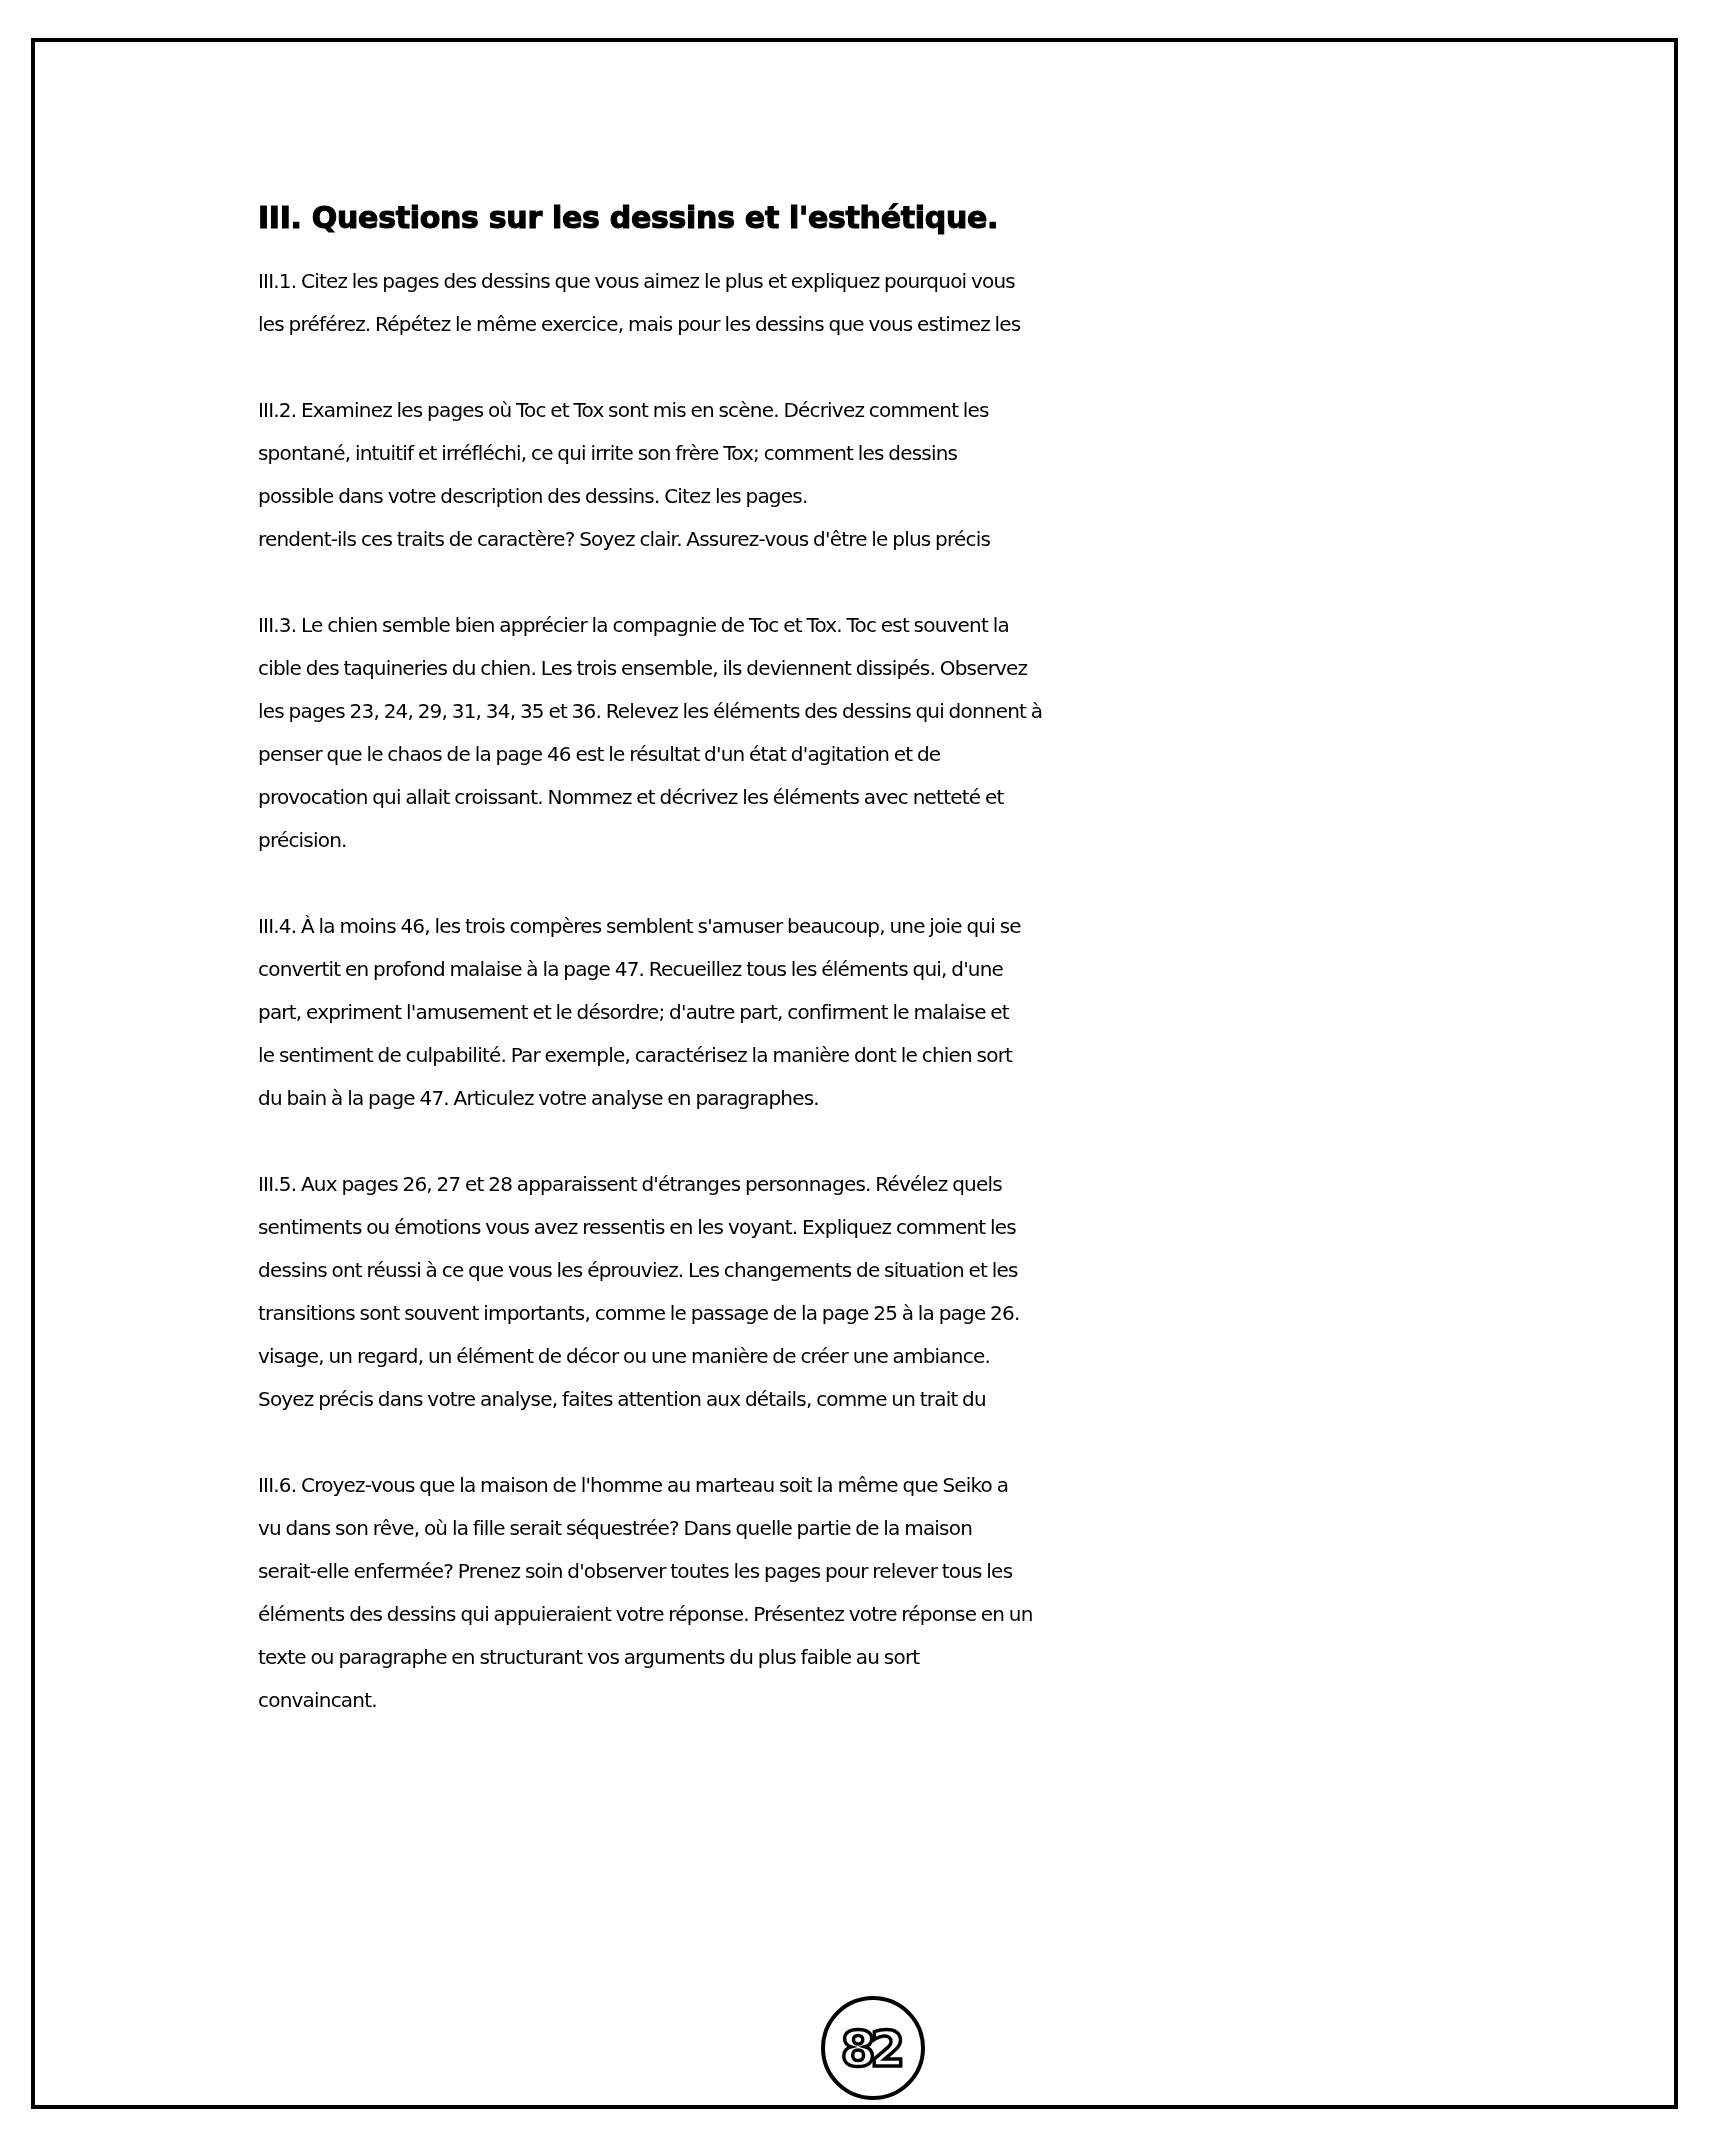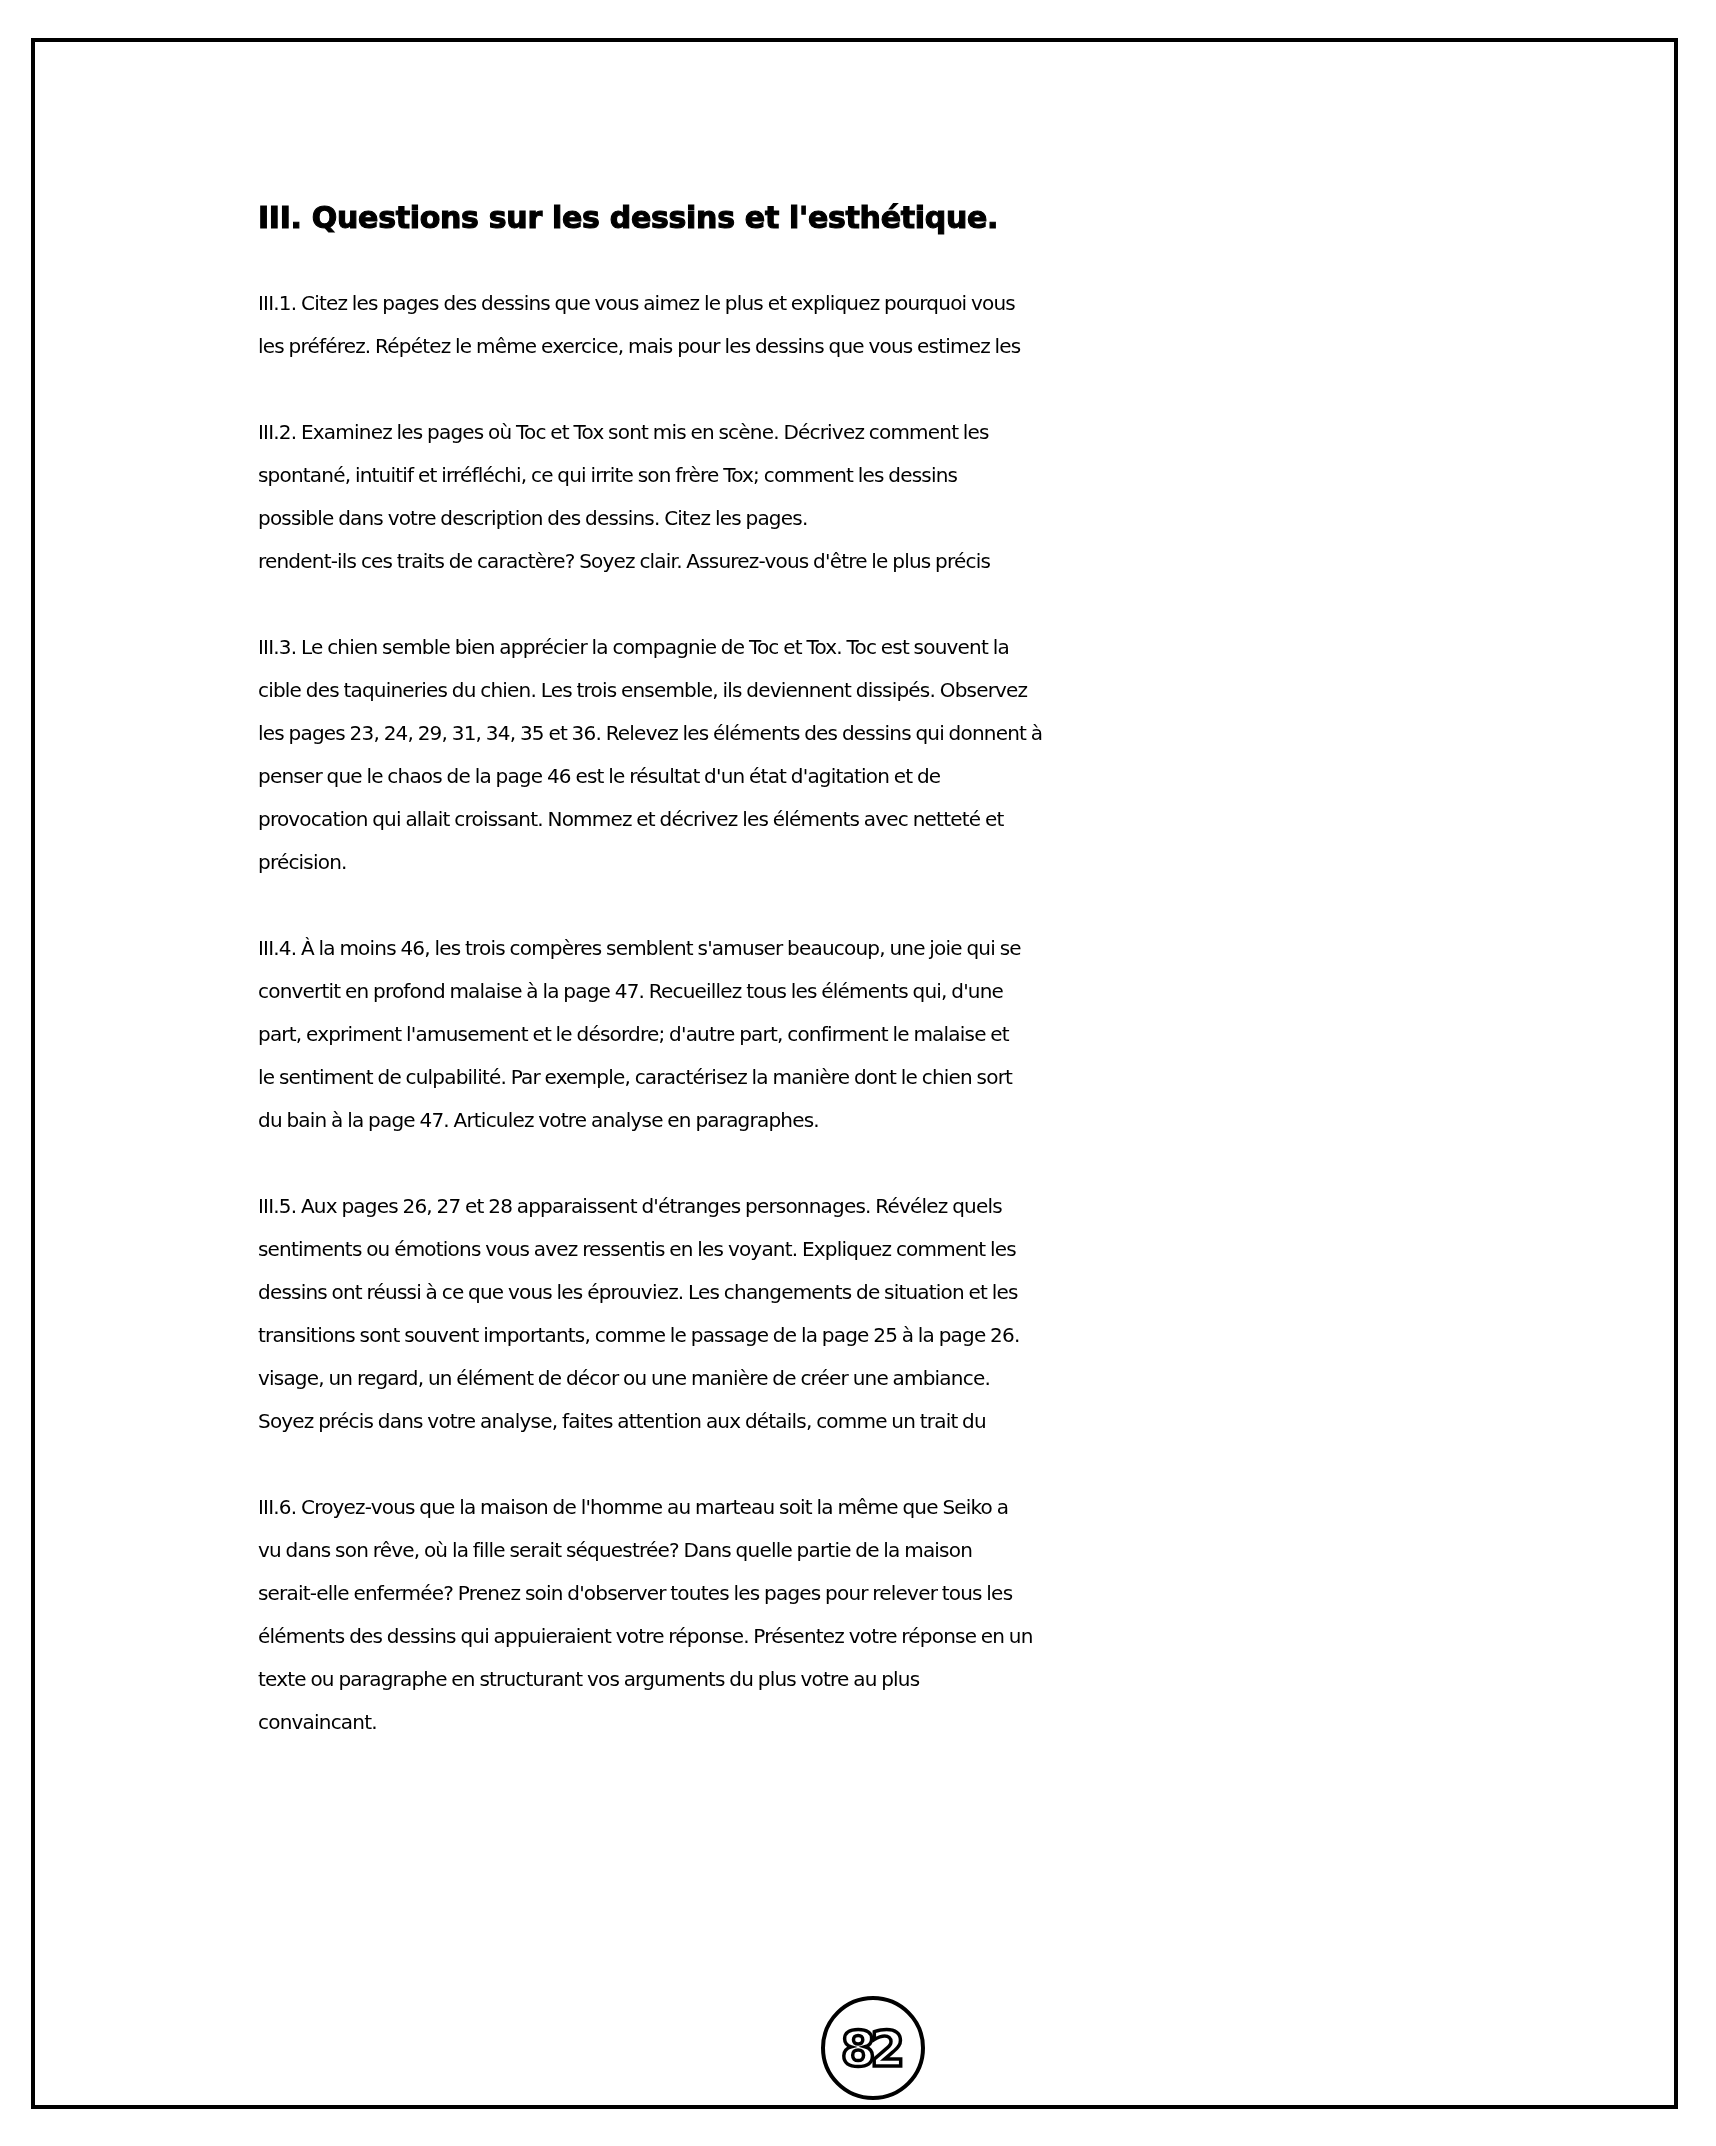--- a/index.html
+++ b/index.html
@@ -29,21 +29,21 @@
     left: 258px;
     top: 196px;
     width: 1253px;
   }
   .section-heading {
     font-family: "DejaVu Sans", sans-serif;
     font-weight: 900;
     font-size: 30px;
     line-height: 43px;
     height: 43px;
-    margin: 0 0 43px 0;
+    margin: 0 0 21px 0;
     letter-spacing: -0.3px;
     white-space: nowrap;
     -webkit-text-stroke: 1.1px #000;
   }
   .question {
     margin: 0 0 43px 0;
   }
   .line {
     display: block;
     font-size: 20px;
@@ -123,21 +123,21 @@
     <span class="line">transitions sont souvent importants, comme le passage de la page 25 à la page 26.</span>
     <span class="line">visage, un regard, un élément de décor ou une manière de créer une ambiance.</span>
     <span class="line">Soyez précis dans votre analyse, faites attention aux détails, comme un trait du</span>
   </div>
 
   <div class="question">
     <span class="line">III.6. Croyez-vous que la maison de l'homme au marteau soit la même que Seiko a</span>
     <span class="line">vu dans son rêve, où la fille serait séquestrée? Dans quelle partie de la maison</span>
     <span class="line">serait-elle enfermée? Prenez soin d'observer toutes les pages pour relever tous les</span>
     <span class="line">éléments des dessins qui appuieraient votre réponse. Présentez votre réponse en un</span>
-    <span class="line">texte ou paragraphe en structurant vos arguments du plus votre au plus</span>
+    <span class="line">texte ou paragraphe en structurant vos arguments du plus faible au sort</span>
     <span class="line">convaincant.</span>
   </div>
 </div>
 
 <div class="page-number">
   <span class="page-number-text">82</span>
 </div>
 
 
 </body></html>

